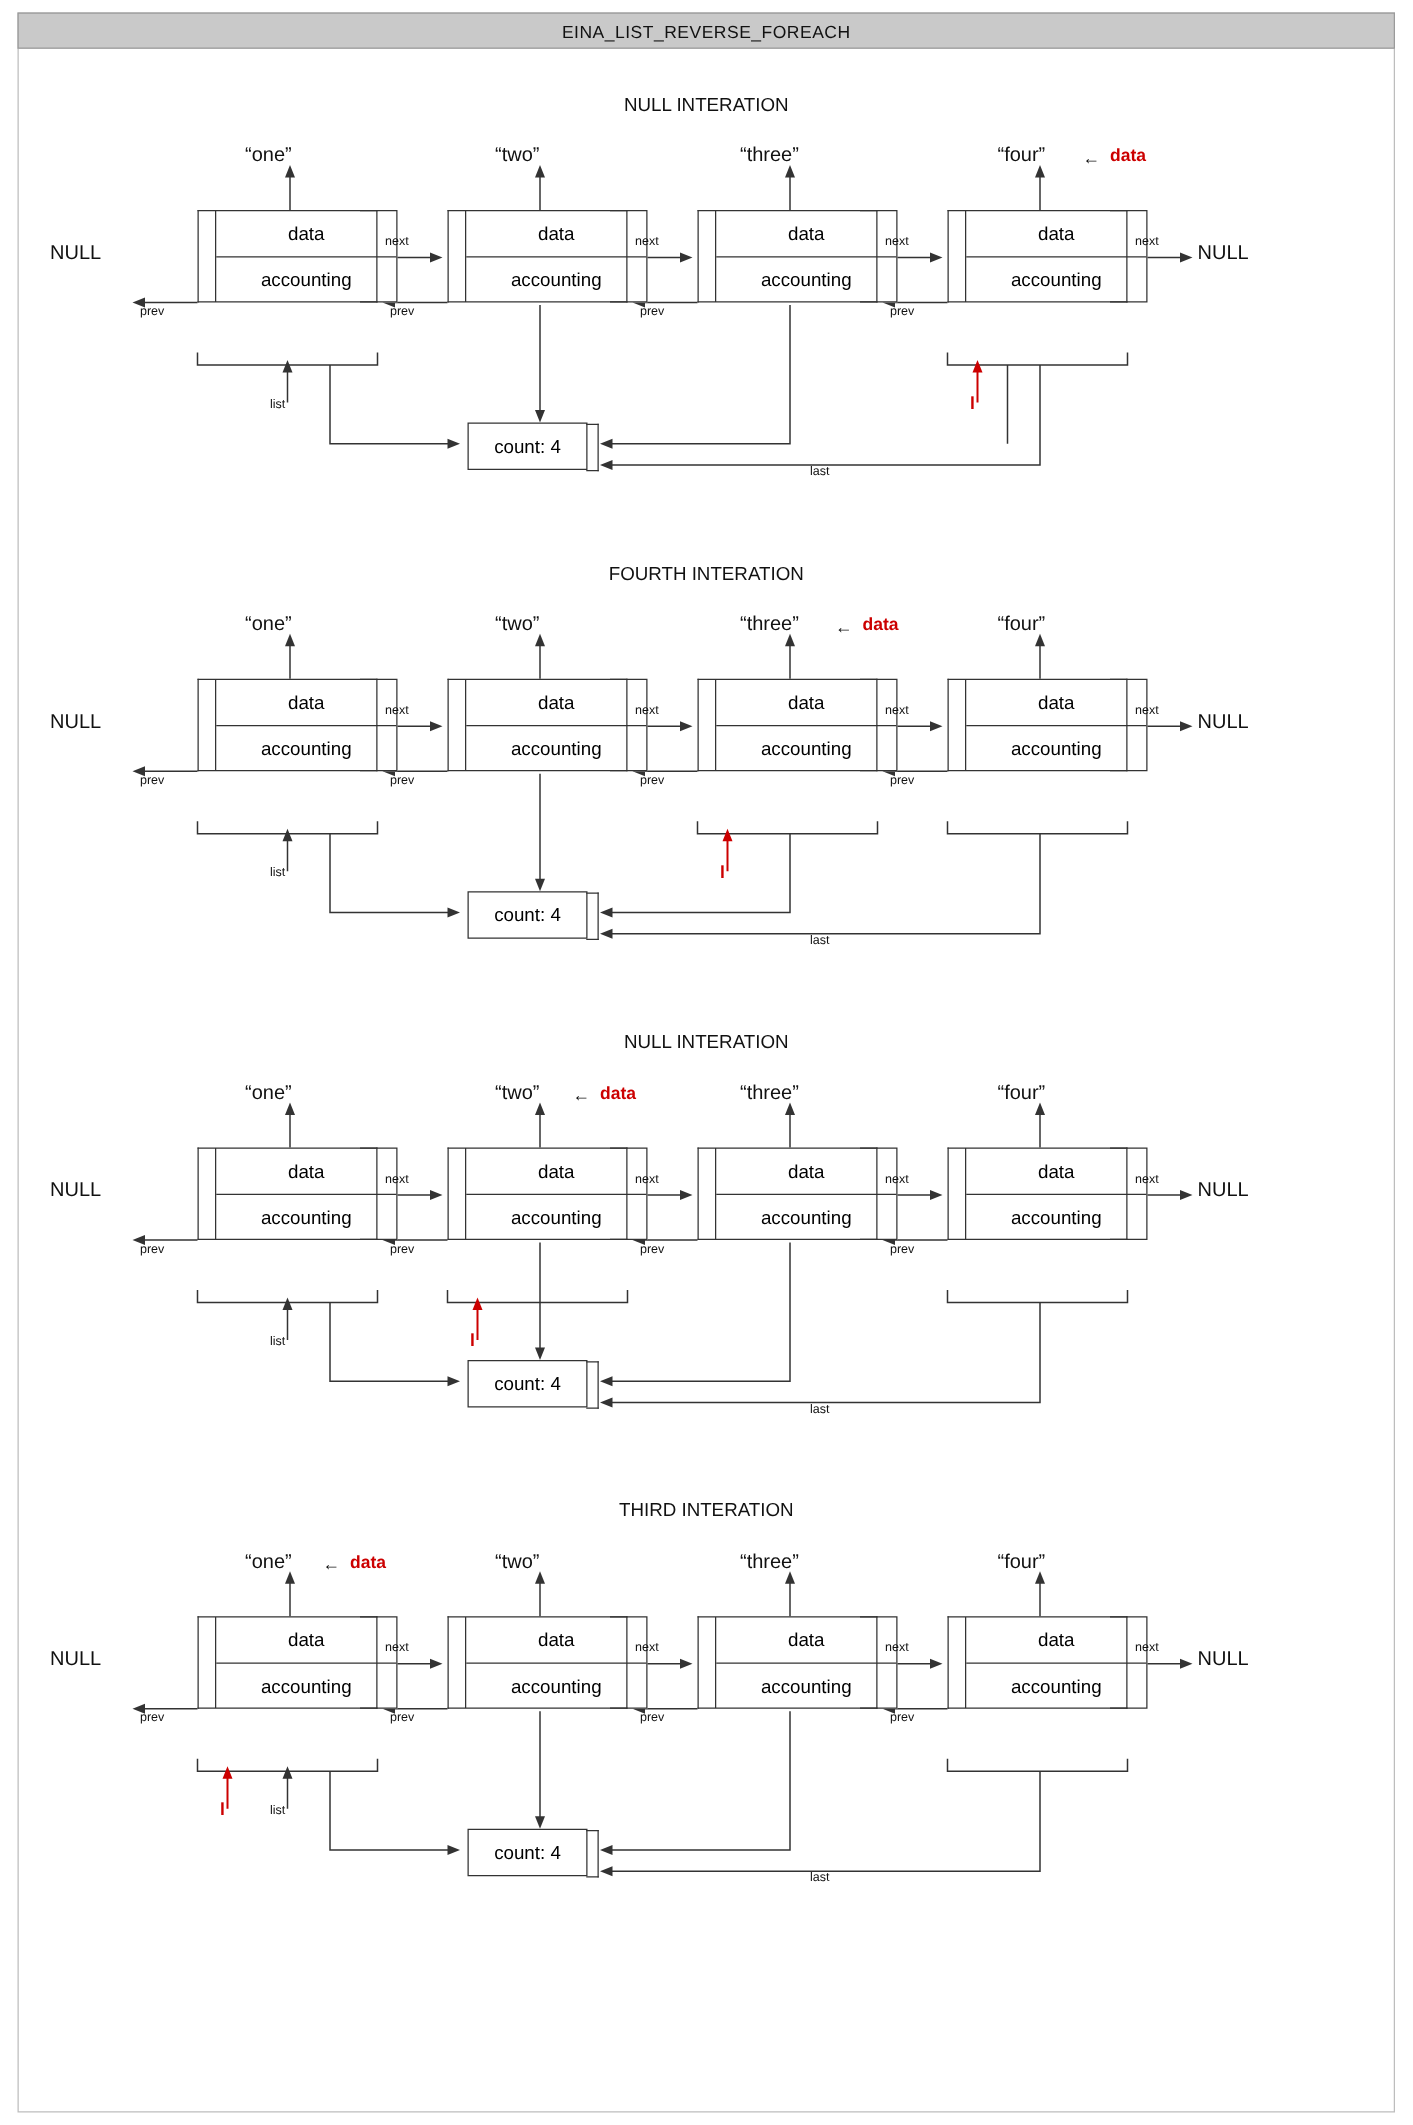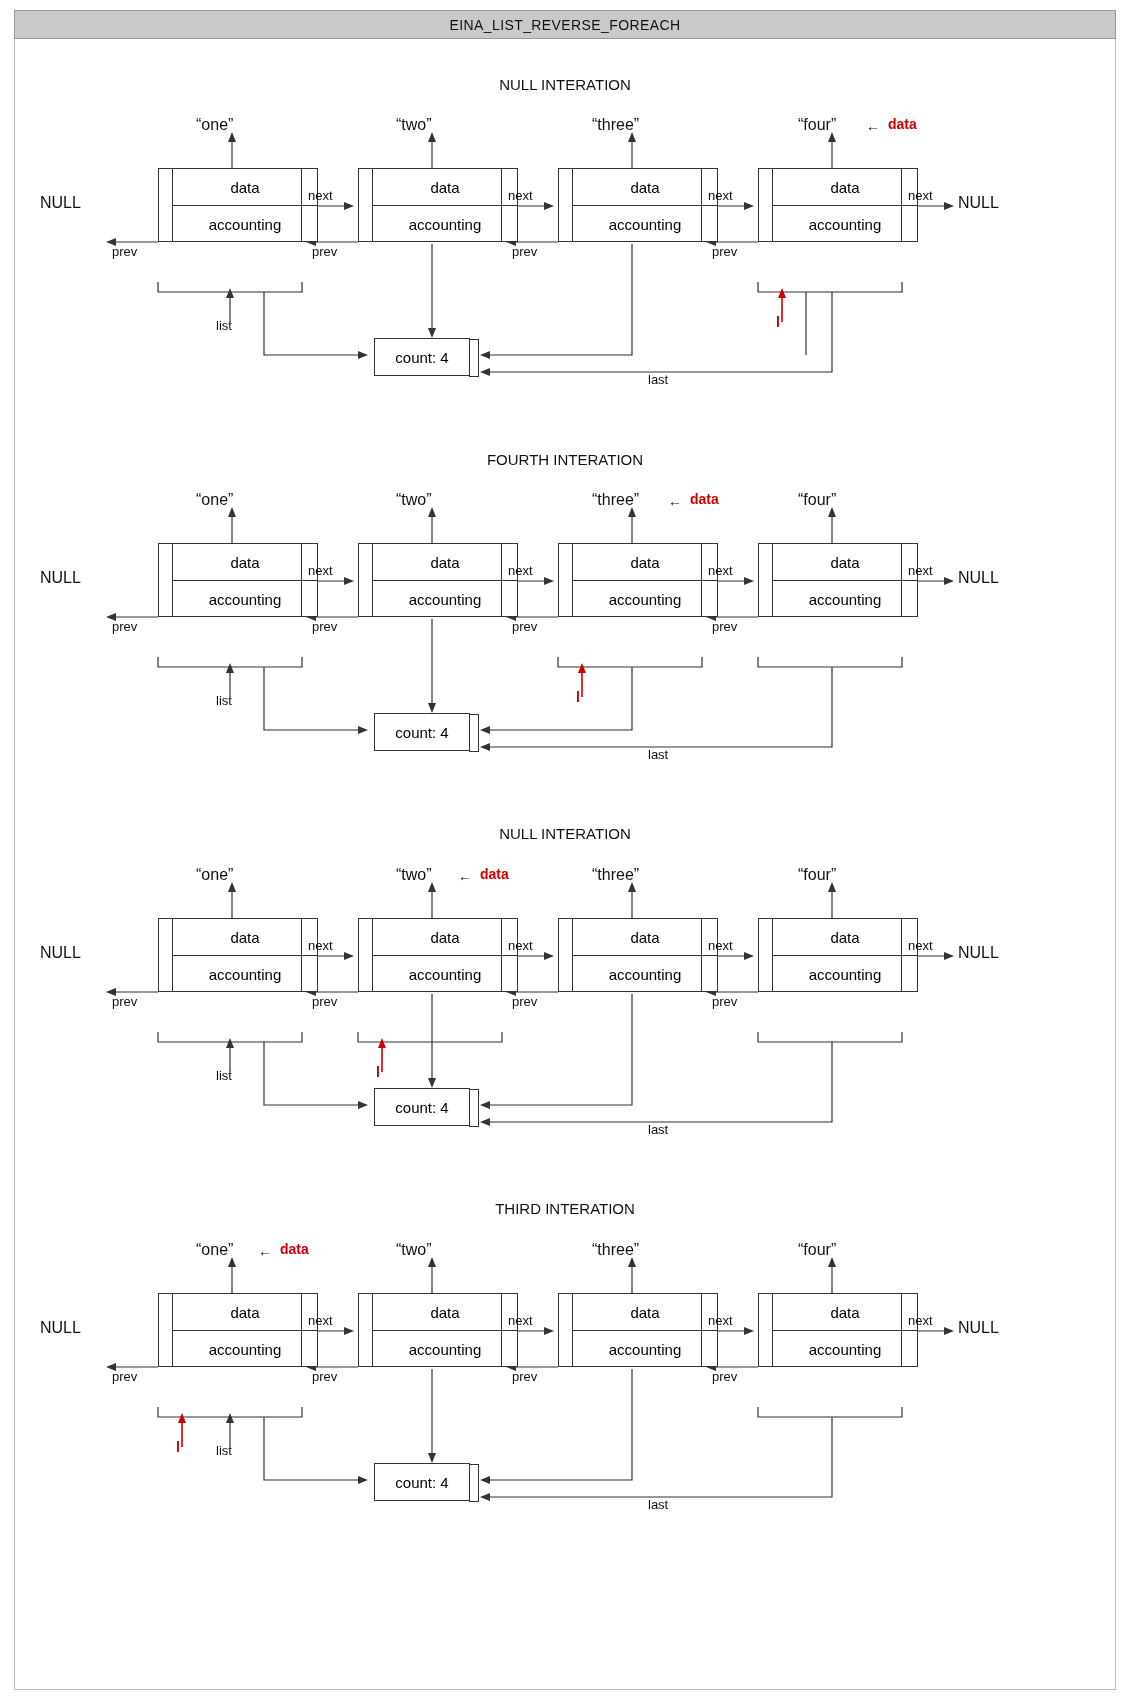--- a/index.html
+++ b/index.html
@@ -81,21 +81,21 @@
     box-sizing: border-box;
   }
   .stub.l { border-left: 1px solid #333; }
   .stub.r { border-right: 1px solid #333; }
   .label {
     position: absolute;
     font-size: 14px;
     color: #111;
     white-space: nowrap;
   }
-  .label.sm { font-size: 13px; }
+  .label.sm { font-size: 10px; }
   .quote { font-size: 16px; }
   .red {
     color: #cc0000;
     font-weight: bold;
   }
   .null { font-size: 16px; text-align: center; }
   .count {
     position: absolute;
     width: 96px;
     height: 38px;

